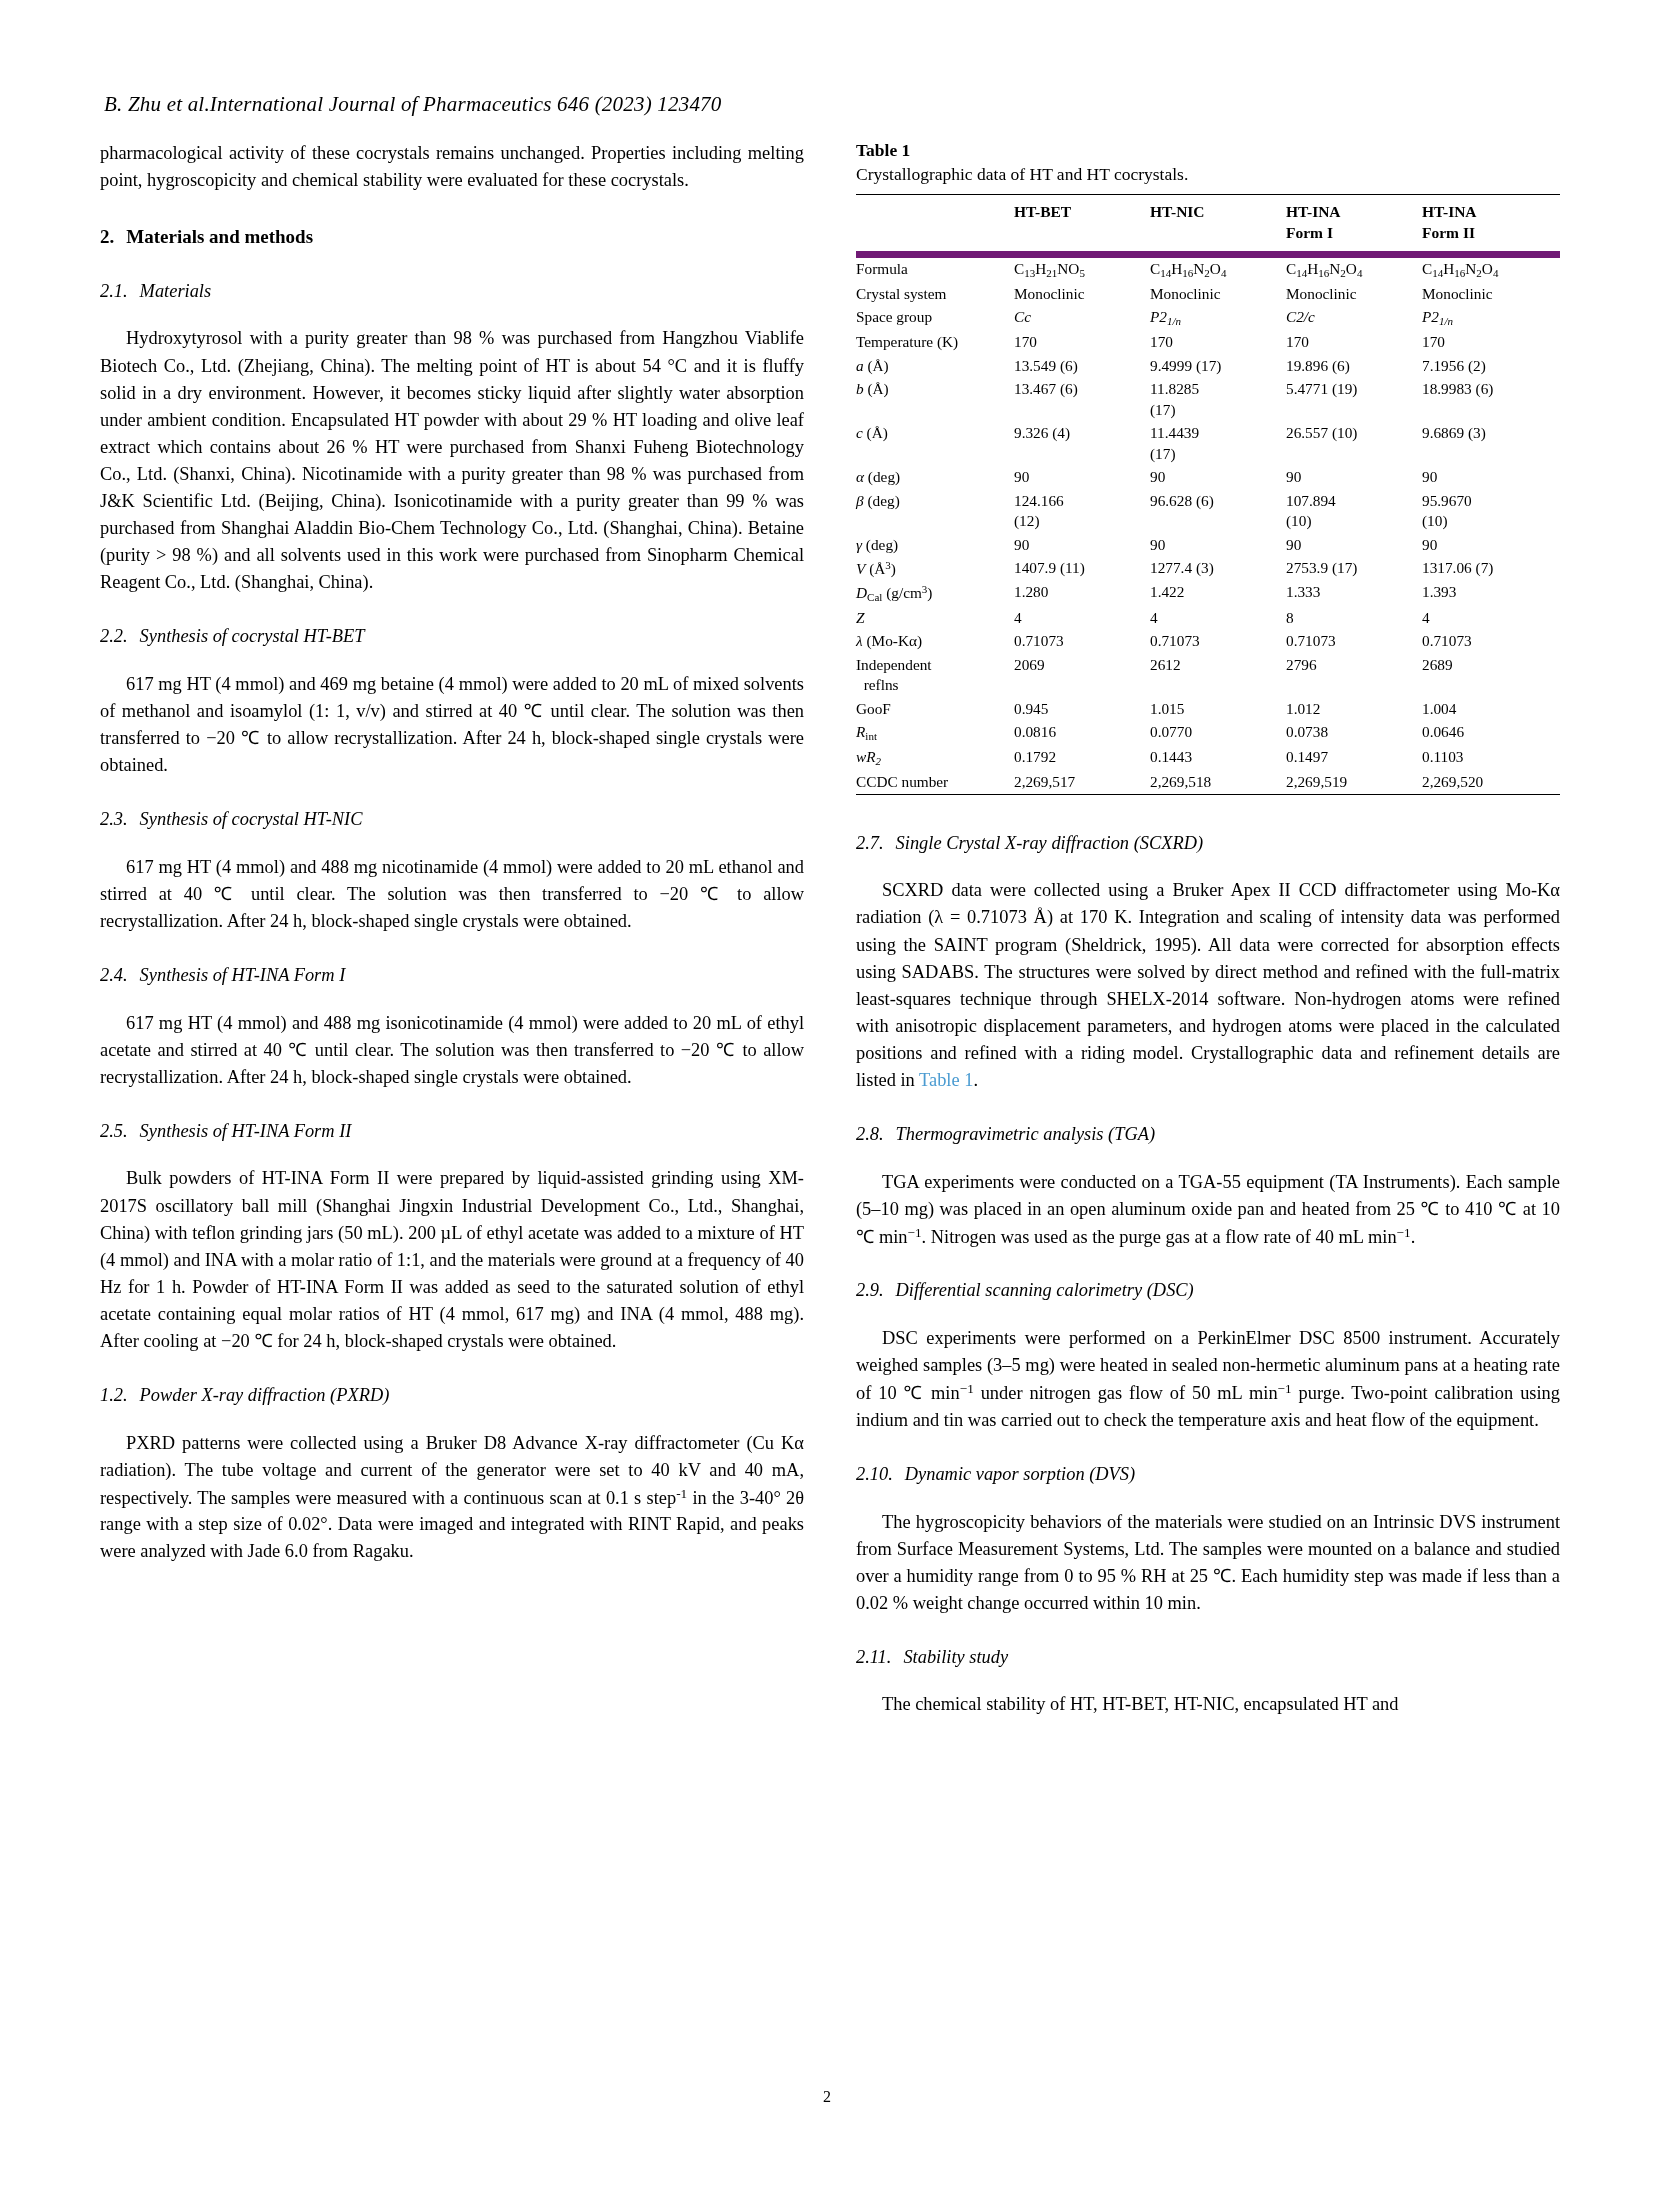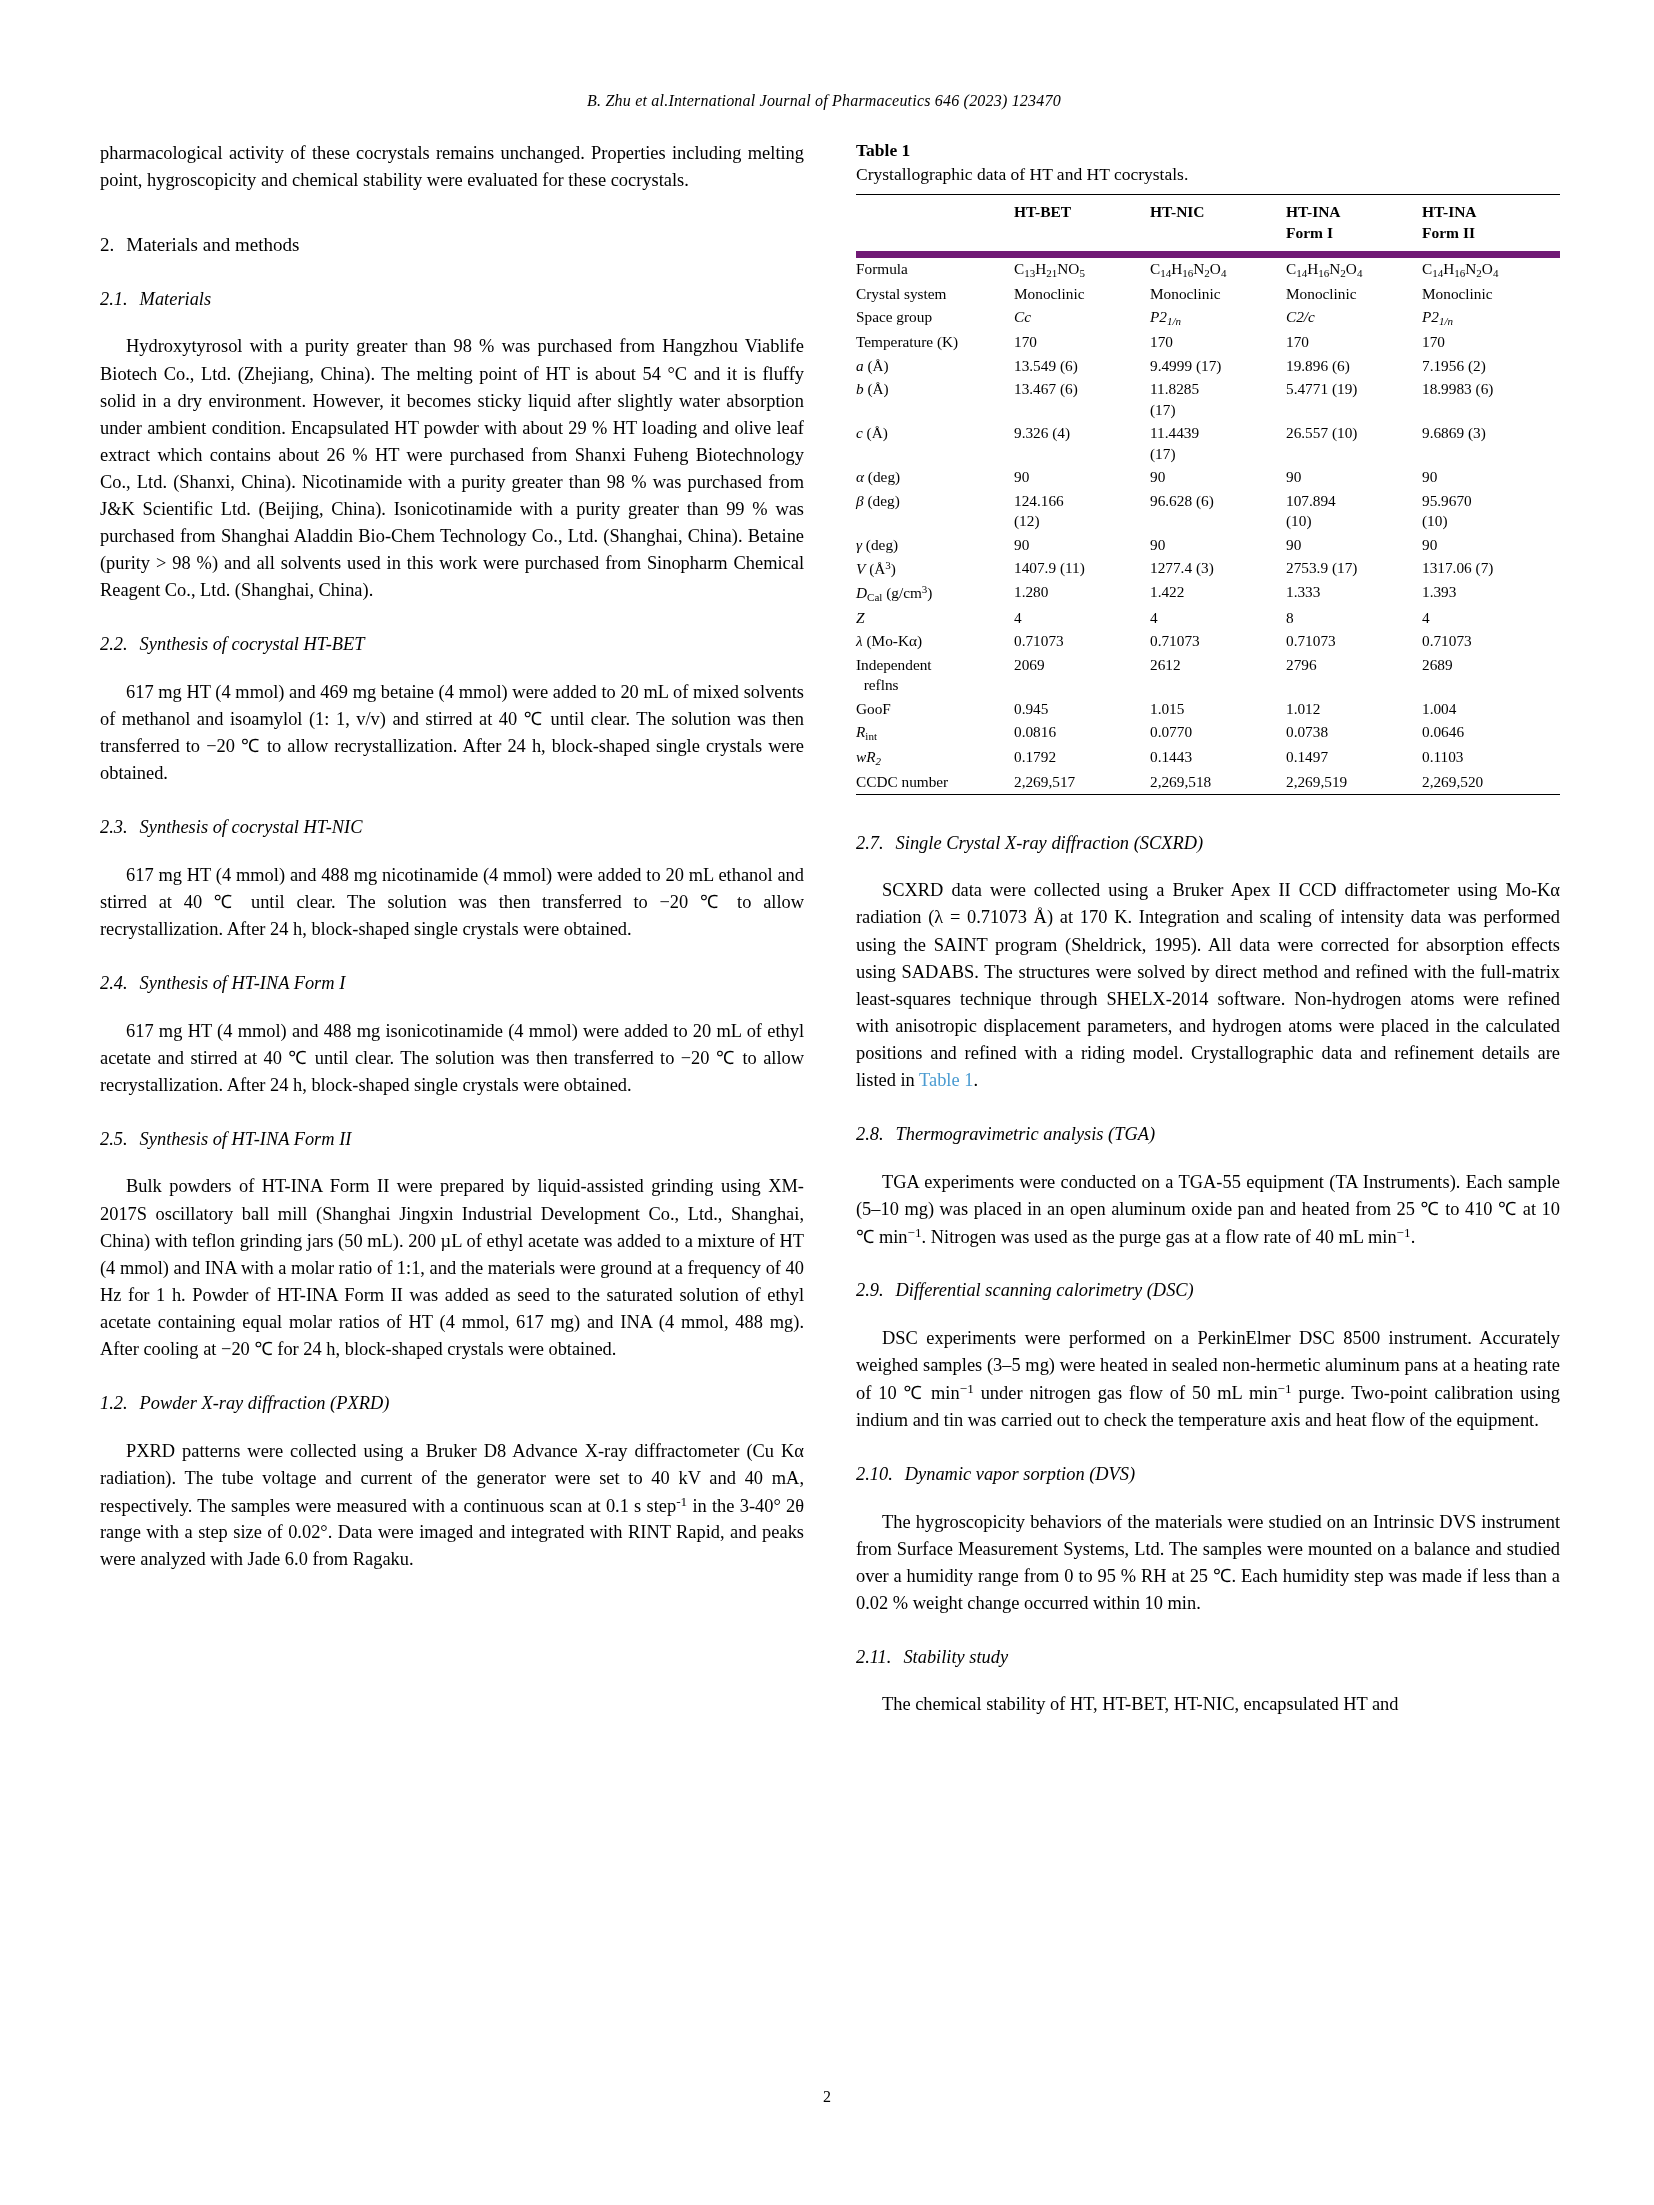--- a/index.html
+++ b/index.html
@@ -16,28 +16,28 @@
   }
   .page {
     position: absolute;
     left: 0; top: 0;
     width: 1654px;
     height: 2205px;
     padding: 0;
   }
   .runhead {
     position: absolute;
-    left: 97px;
+    left: 104px;
     top: 92px;
     width: 1454px;
     display: flex;
-    justify-content: center;
+    justify-content: flex-start;
     align-items: baseline;
     font-style: italic;
-    font-size: 16px;
+    font-size: 21px;
   }
   .runhead .left { letter-spacing: 0.2px; }
   .runhead .right { letter-spacing: 0.2px; }
 
   .columns {
     position: absolute;
     left: 100px;
     top: 140px;
     width: 1460px;
     display: flex;
@@ -54,22 +54,22 @@
     line-height: 1.47;
     text-align: justify;
     text-justify: inter-word;
     hyphens: auto;
   }
   p.indent { text-indent: 26px; }
   p.gap { margin-top: 21px; }
 
   h2.sec {
     font-size: 19px;
-    font-weight: normal;
-    margin: 38px 0 0 0;
+    font-weight: bold;
+    margin: 30px 0 0 0;
     line-height: 1.4;
   }
   h3.sub {
     font-size: 18.4px;
     font-weight: normal;
     font-style: italic;
     margin: 28px 0 0 0;
     line-height: 1.4;
   }
   .sec-num { margin-right: 12px; }

